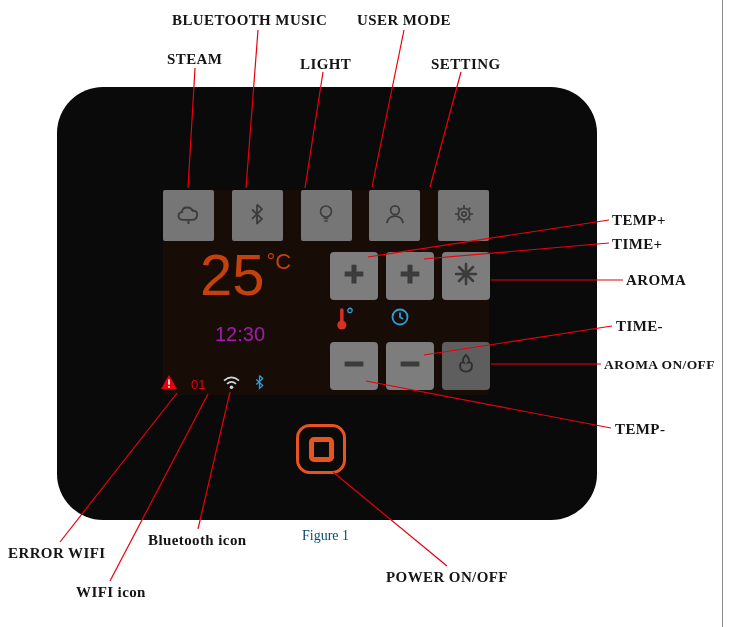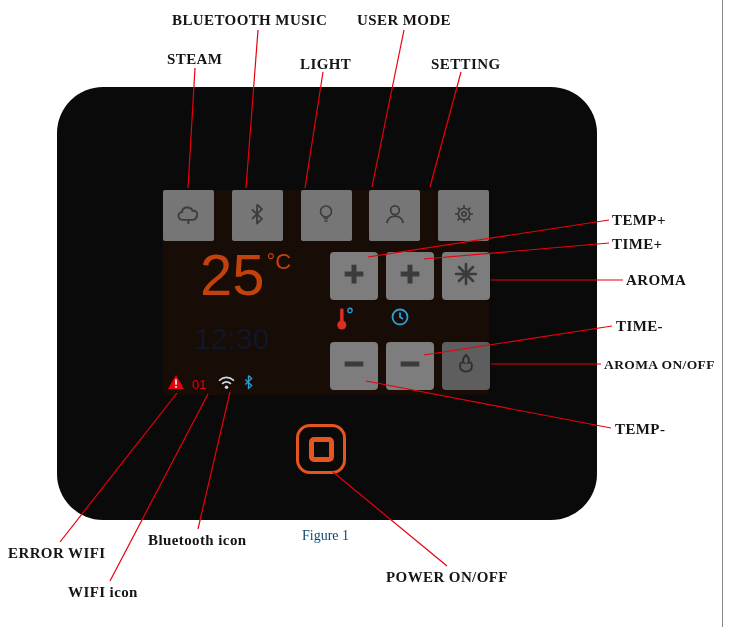--- a/index.html
+++ b/index.html
@@ -14,22 +14,22 @@
   .top-btn-row{left:163px;top:190px;width:326px;height:51px;display:flex;justify-content:space-between;}
   .panel-btn{width:51px;height:51px;background:#767676;border-radius:2px;
              display:flex;align-items:center;justify-content:center;}
   .btn-row{display:flex;gap:8px;}
   .sq-btn{width:48px;height:48px;background:#7d7d7d;border-radius:4px;
           display:flex;align-items:center;justify-content:center;}
   .sq-btn.dark{background:#5e5e5e;}
   
   .temp{left:200px;top:246px;color:#c2410c;font-size:58px;line-height:1;font-weight:400;}
   .temp .deg{font-size:22px;position:relative;top:-26px;margin-left:2px;}
-  .time{left:194px;top:324px;color:#0f172a;font-size:30px;line-height:1;}
-  .status{left:167px;top:374px;display:flex;align-items:center;gap:7px;}
+  .time{left:215px;top:324px;color:#a21caf;font-size:20px;line-height:1;}
+  .status{left:160px;top:374px;display:flex;align-items:center;gap:13px;}
   .err-code{color:#e8000d;font-size:13px;margin-right:4px;}
   
   .power{left:296px;top:424px;width:50px;height:50px;border:3px solid #e8541e;border-radius:14px;
          background:#0a0a0a;display:flex;align-items:center;justify-content:center;box-sizing:border-box;}
   .power-inner{width:15px;height:15px;border:5px solid #e8541e;border-radius:5px;}
   
   .label{font-family:"Liberation Serif",serif;font-weight:700;color:#151515;font-size:15px;
          letter-spacing:0.4px;white-space:nowrap;}
   .label.small{font-size:13.5px;}
   .caption{font-family:"Liberation Serif",serif;font-weight:400;color:#0c4a6e;font-size:14px;white-space:nowrap;}
@@ -206,16 +206,16 @@
   <div class="abs label" style="left:612px;top:212px;">TEMP+</div>
   <div class="abs label" style="left:612px;top:236px;">TIME+</div>
   <div class="abs label" style="left:626px;top:272px;">AROMA</div>
   <div class="abs label" style="left:616px;top:318px;">TIME-</div>
   <div class="abs label small" style="left:604px;top:357px;">AROMA ON/OFF</div>
   <div class="abs label" style="left:615px;top:421px;">TEMP-</div>
 
   <div class="abs label" style="left:8px;top:545px;">ERROR WIFI</div>
   <div class="abs label" style="left:148px;top:532px;">Bluetooth icon</div>
   <div class="abs caption" style="left:302px;top:528px;">Figure 1</div>
-  <div class="abs label" style="left:68px;top:584px;text-align:center;">WIFI icon</div>
+  <div class="abs label" style="left:76px;top:584px;text-align:center;">WIFI icon</div>
   <div class="abs label" style="left:386px;top:569px;">POWER ON/OFF</div>
 
 </div>
 
 </body></html>

